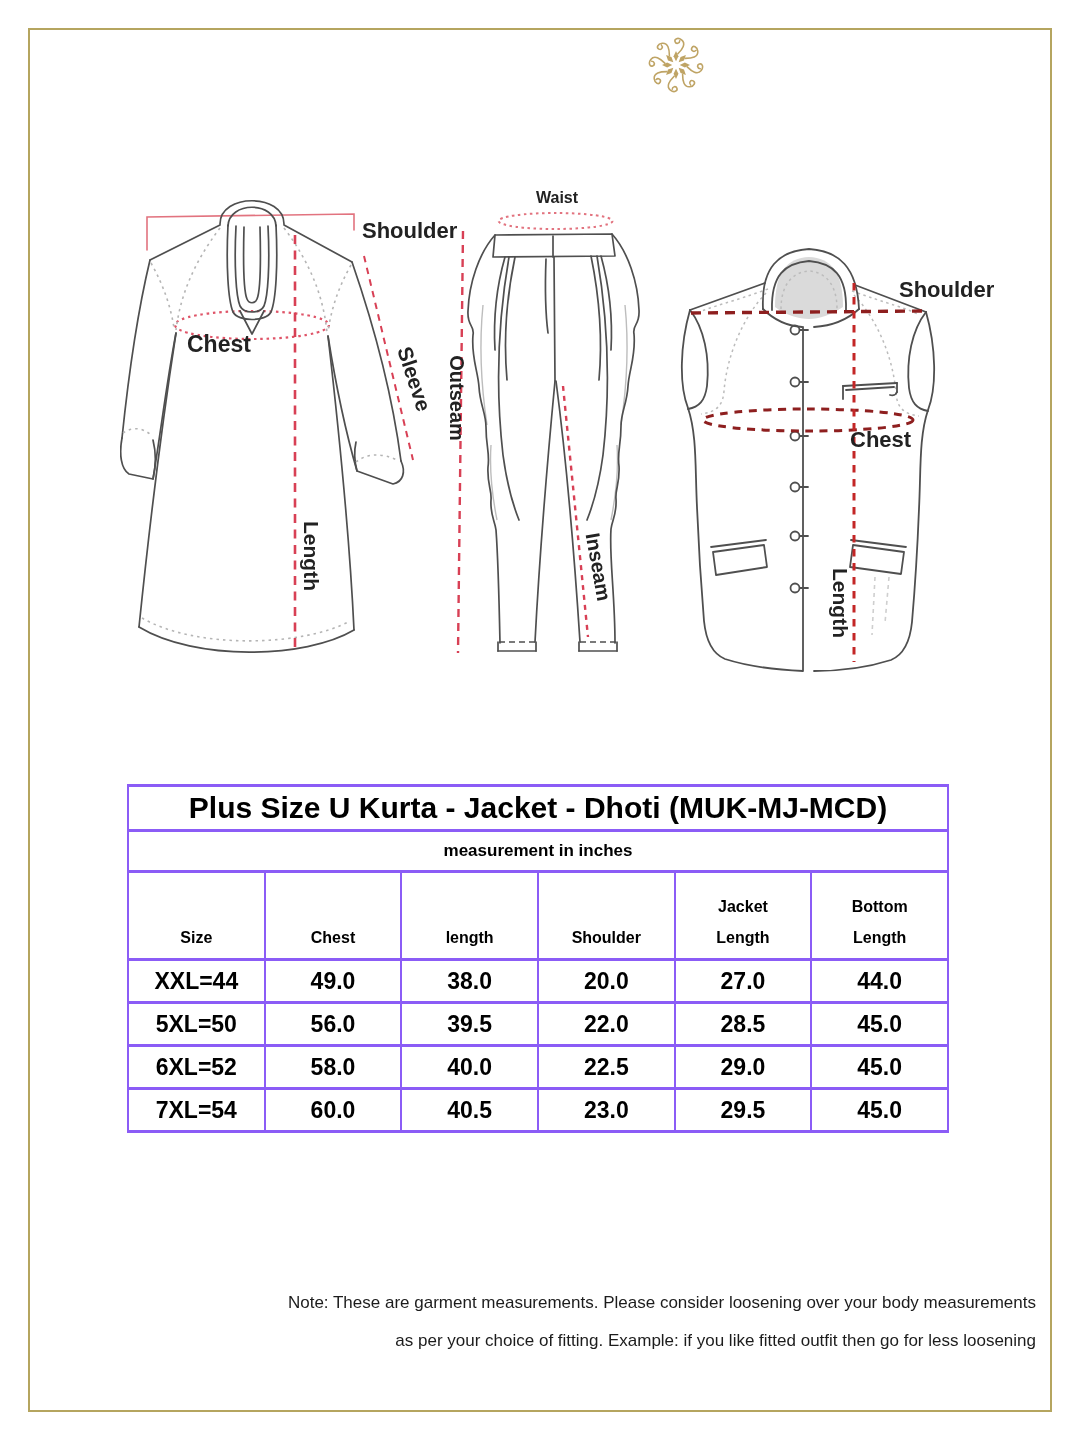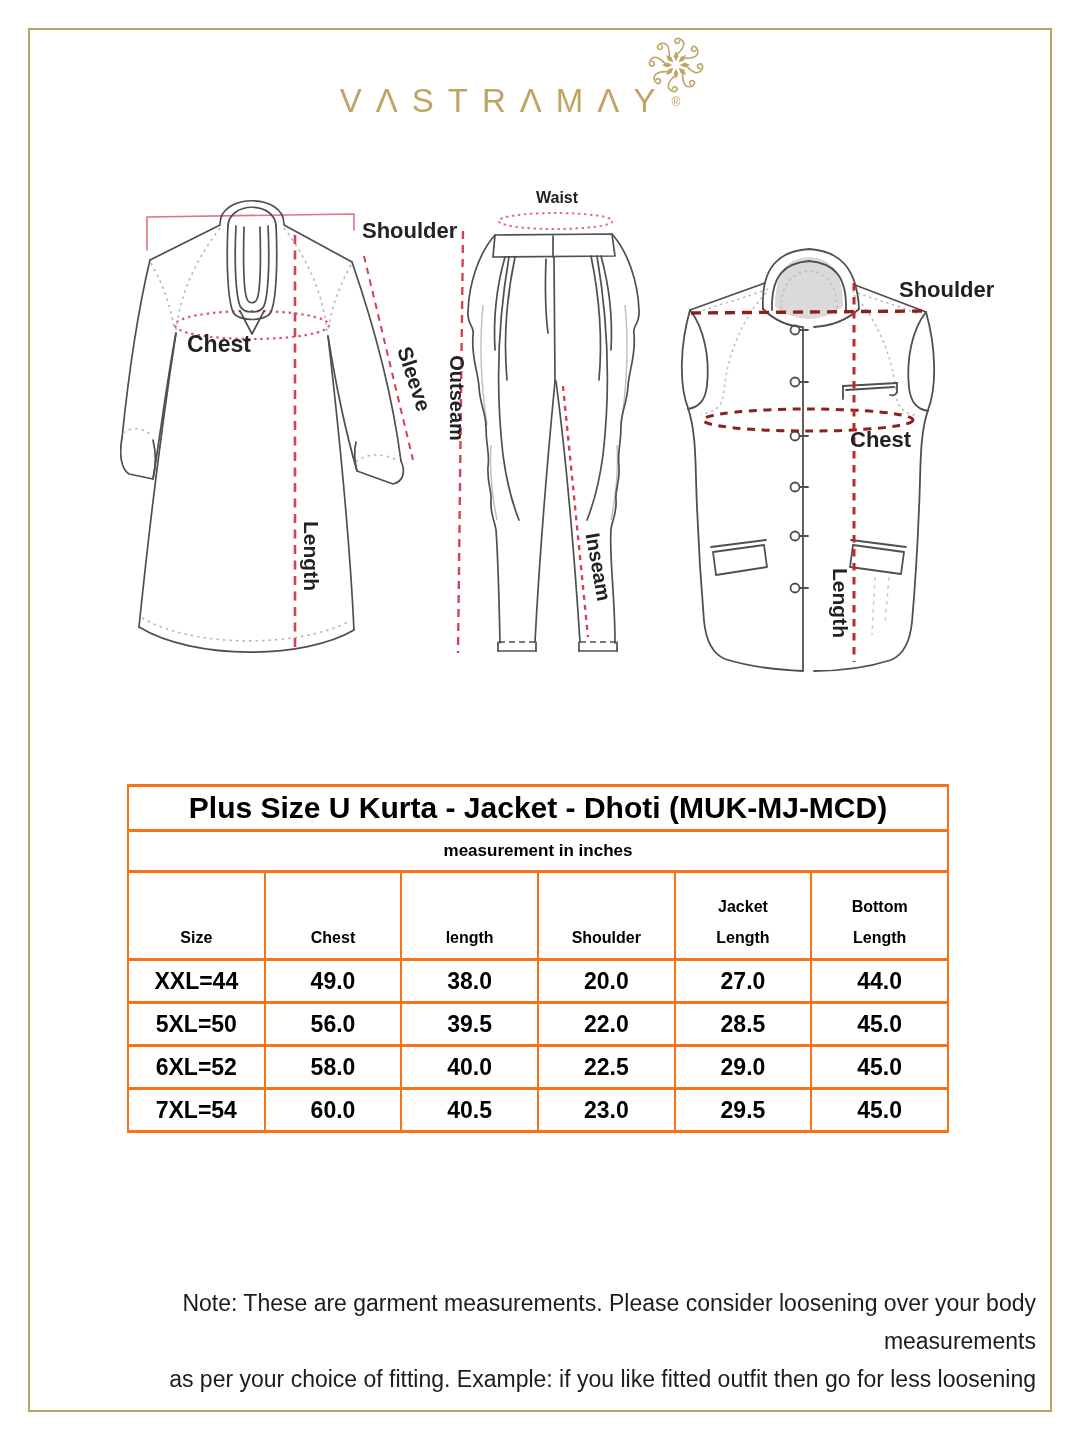--- a/index.html
+++ b/index.html
@@ -13,40 +13,39 @@
   .wordmark .reg{font-size:12px;letter-spacing:0;vertical-align:6px;margin-left:2px;}
   .emblem{position:absolute;left:648px;top:36px;}
   
   .diagram{position:absolute;}
   .lbl{position:absolute;color:#222;white-space:nowrap;}
   .lbl-h{font-weight:700;}
   .lbl-rot{transform-origin:center center;}
   
   .size-table{position:absolute;left:127px;top:784px;width:822px;border-collapse:collapse;
               table-layout:fixed;}
-  .size-table td{border:2px solid #f97316;text-align:center;vertical-align:middle;
+  .size-table td{border:2px solid #8b5cf6;text-align:center;vertical-align:middle;
                  font-weight:700;color:#000;padding:0;}
   .size-table tr td{border-top-width:3px;border-bottom-width:3px;}
   .size-table .title-cell{font-size:30px;height:42px;border-bottom-width:3px;}
   .size-table .sub-cell{font-size:17px;height:38px;}
   .size-table .head-cell{font-size:16px;height:80px;vertical-align:bottom;
                          padding-bottom:5px;line-height:31px;}
   .size-table .data-cell{font-size:23px;height:40px;}
   
   .note{position:absolute;right:44px;left:40px;top:1284px;text-align:right;
-        font-size:23px;line-height:38px;color:#1c1c1c;}
+        font-size:17px;line-height:38px;color:#1c1c1c;}
   svg{display:block;}
 </style>
 </head>
 <body>
 
 <div class="page">
   <div class="frame"></div>
 
-  <div class="wordmark"><span>VΛSTRΛMΛY</span><span class="reg">®</span></div>
 
   <div class="emblem">
     <svg width="56" height="58" viewBox="-30 -30 60 60">
       <defs>
         <g id="arm">
           <path d="M 2,-12 C 7,-17 11,-23 6,-27 C 2,-30 -2,-28 -1,-25 C 0,-22 4,-23 4,-26" fill="none" stroke="#bfa465" stroke-width="1.7" stroke-linecap="round"></path>
           <path d="M 0,-4 L 2.6,-9.5 L 0,-15 L -2.6,-9.5 Z" fill="#bfa465"></path>
         </g>
       </defs>
       <use href="#arm"></use>

